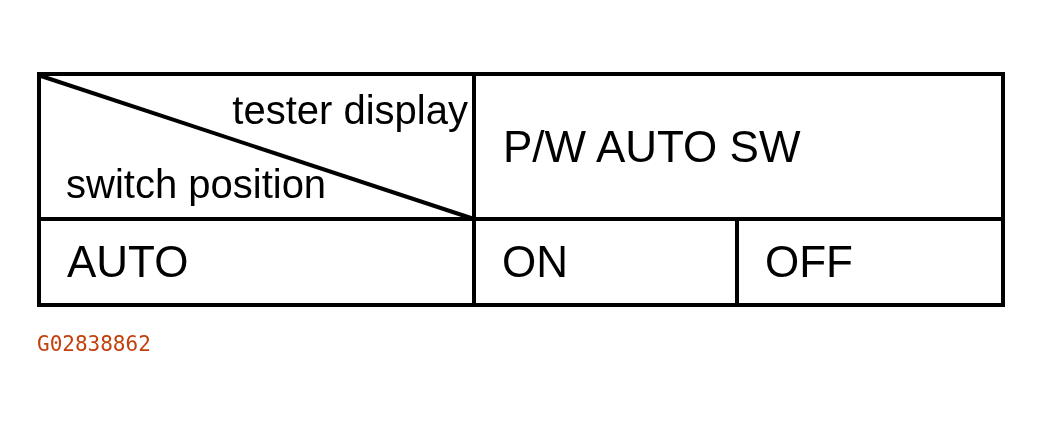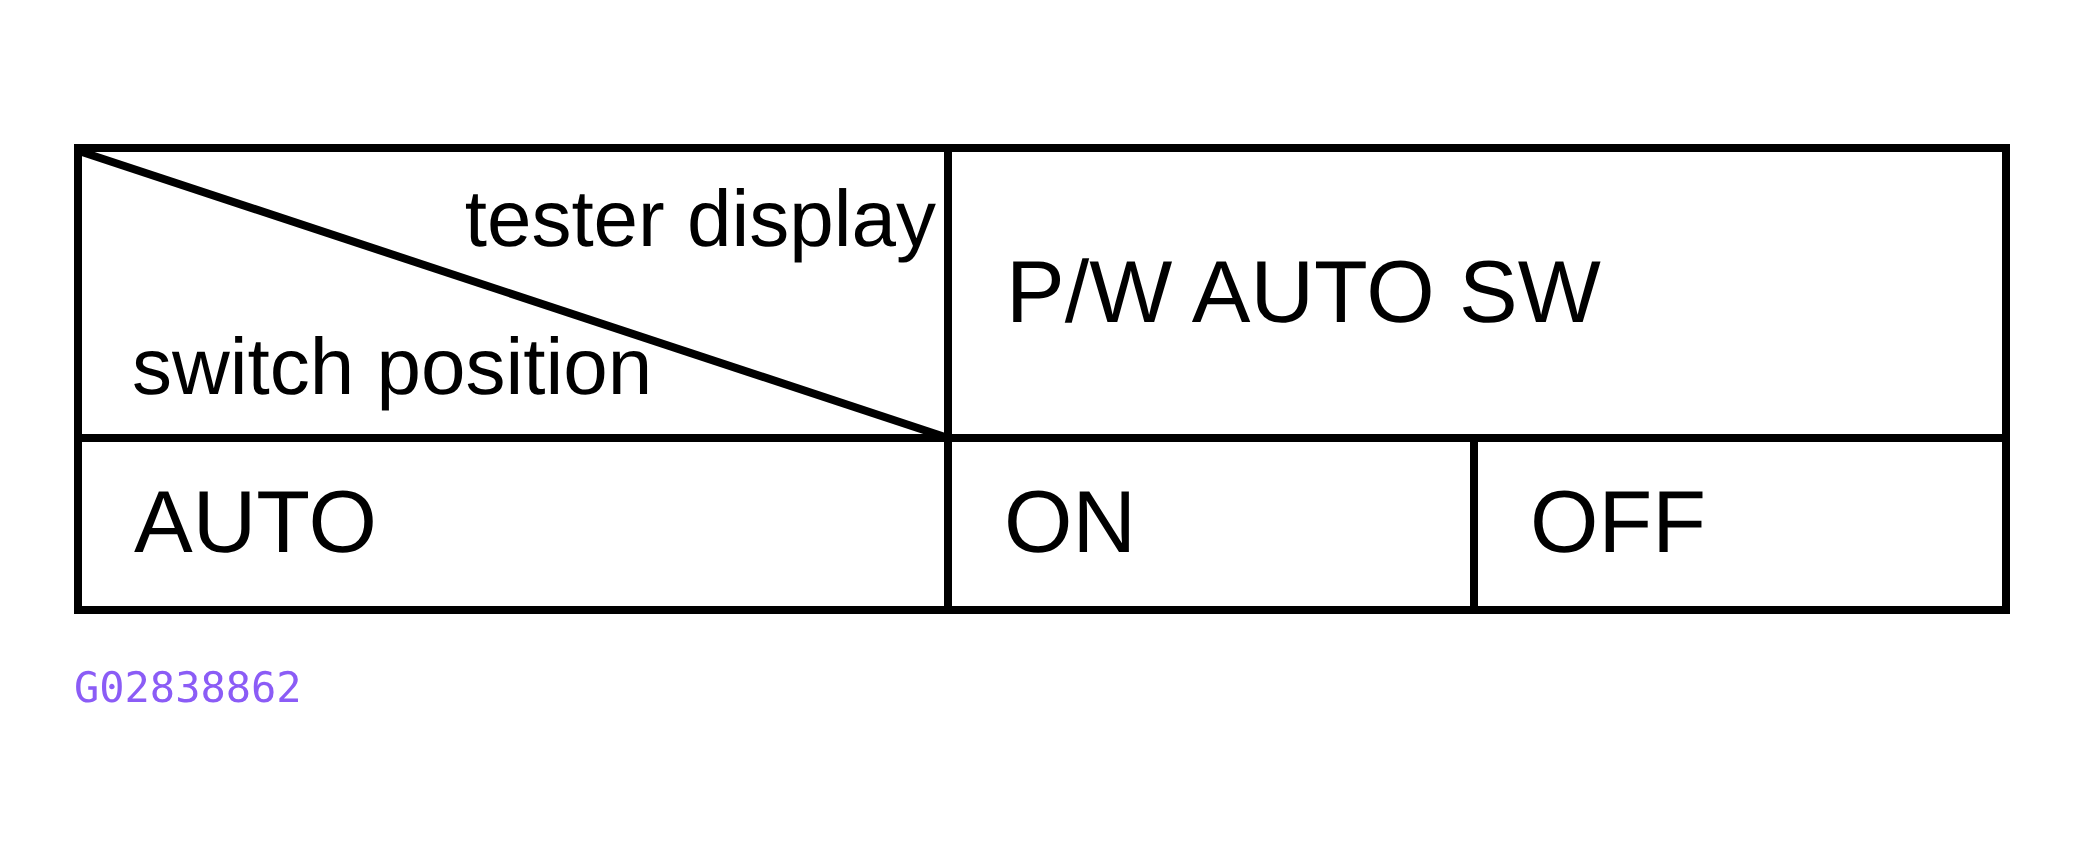--- a/index.html
+++ b/index.html
@@ -145,21 +145,21 @@
 
   
   #caption {
     position: absolute;
     left: 37px;
     top: 332px;
     font-family: "DejaVu Sans Mono", "Liberation Mono", monospace;
     font-size: 21px;
     line-height: 24px;
     letter-spacing: 0px;
-    color: #8b5cf6;
+    color: #c2410c;
     white-space: nowrap;
   }
 </style>
 </head>
 <body>
 
 <div id="figure">
 
   <div id="table-wrap">
 

